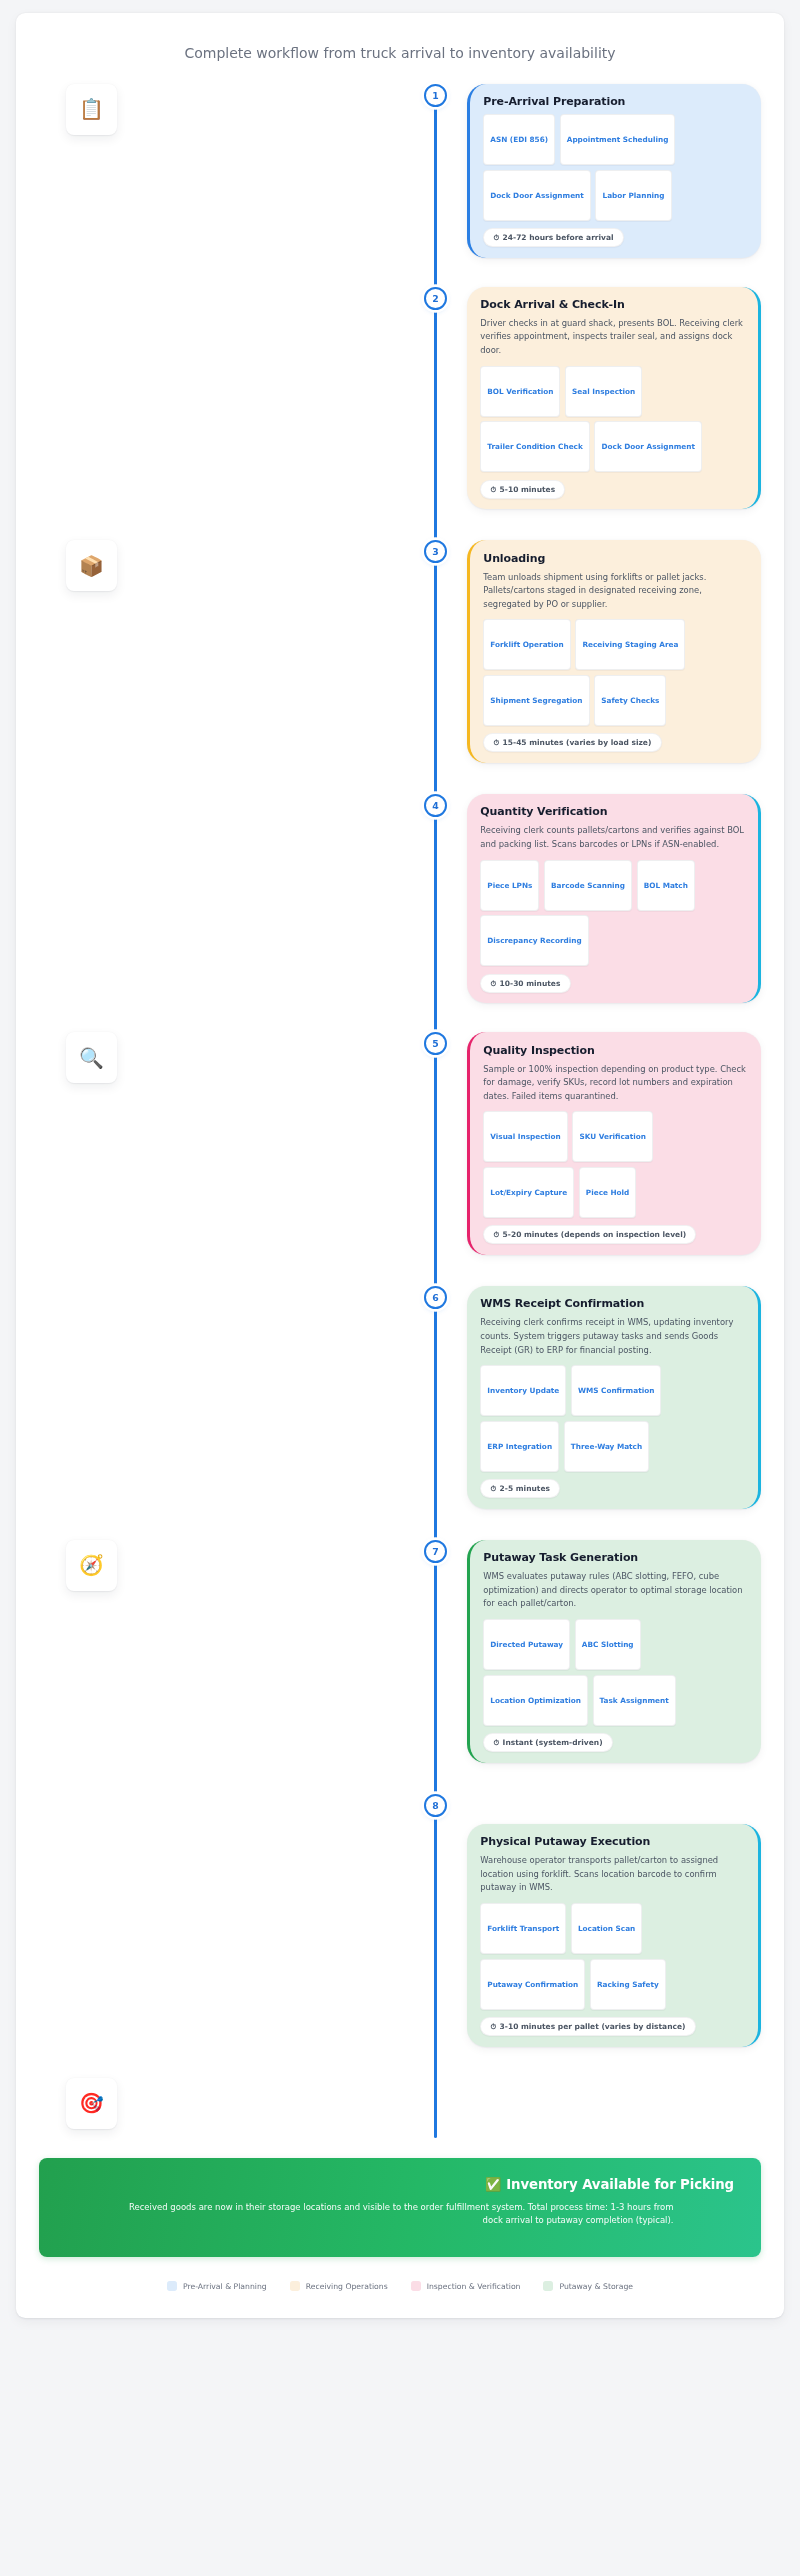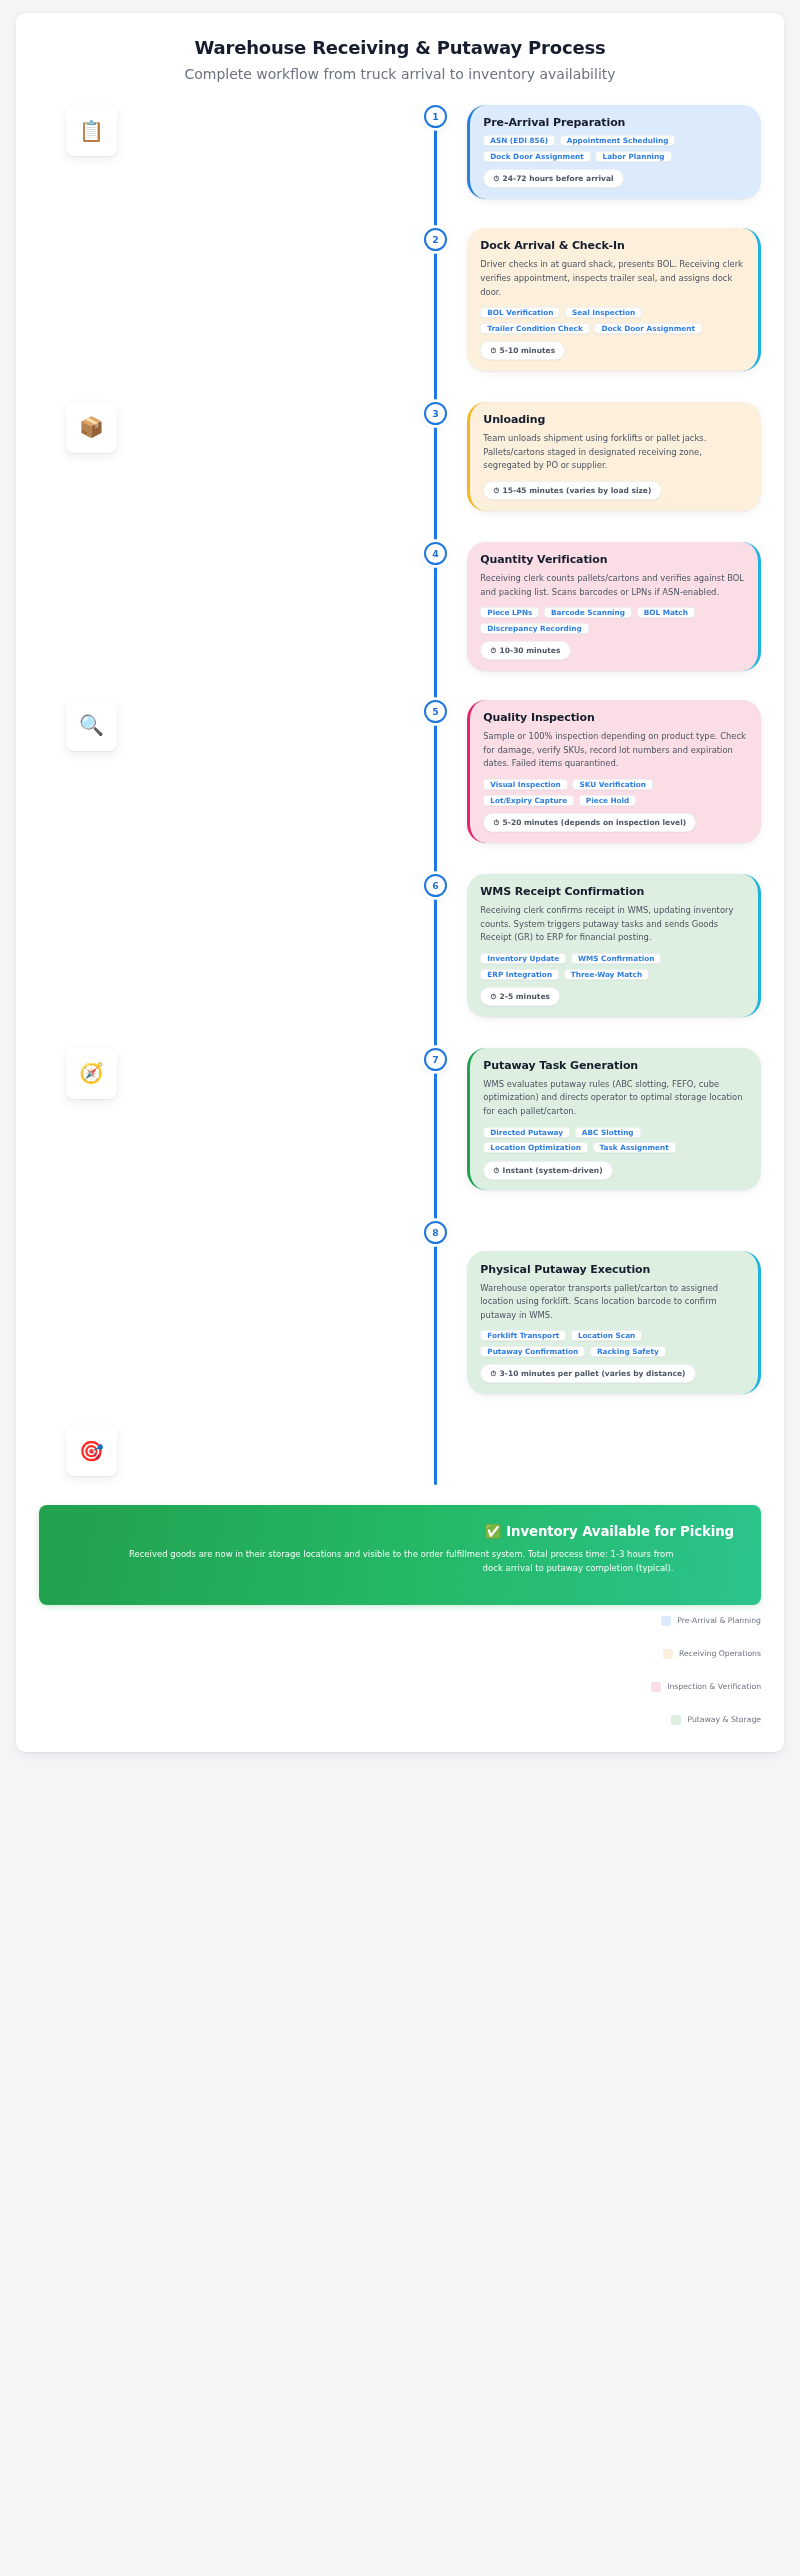--- a/index.html
+++ b/index.html
@@ -129,21 +129,21 @@
     line-height: 1.62;
     color: #4b5563;
     margin-bottom: 8px;
   }
 
   .chips { display: flex; flex-wrap: wrap; gap: 4.7px; margin-bottom: 7.3px; }
   .chip {
     background: #ffffff;
     border: 0.7px solid rgba(17,24,39,.07);
     border-radius: 4px;
-    padding: 0 6px;
+    padding: 20px 6px;
     font-size: 7.3px;
     font-weight: 700;
     color: #2f7ee0;
     white-space: nowrap;
     box-shadow: 0 0.7px 0.7px rgba(16,24,40,.04);
   }
 
   .duration {
     display: inline-flex;
     align-items: center;
@@ -179,39 +179,37 @@
   .outcome-text {
     font-size: 8.5px;
     line-height: 1.62;
     max-width: 547px;
     margin: 9px auto;
     color: rgba(255,255,255,.96);
   }
 
   
   .legend {
-    margin-top: 11px;
+    margin-top: 24px;
     display: flex;
     justify-content: center;
     align-items: flex-end;
     gap: 23px;
     flex-wrap: wrap;
-    flex-direction: column;
   }
   .legend-item { display: flex; align-items: center; gap: 6px; }
   .legend-sw { width: 10px; height: 10px; border-radius: 2.7px; }
   .legend-lbl { font-size: 7.7px; color: #6b7280; }
 </style>
 </head>
 <body>
 
 <div class="page-card">
 
   <div class="hdr">
-    <div class="hdr-title">Warehouse Receiving &amp; Putaway Process</div>
     <div class="hdr-sub">Complete workflow from truck arrival to inventory availability</div>
   </div>
 
   <div class="timeline">
     <div class="spine"></div>
     <div id="steps-host">
         <div class="step" style="margin-bottom: 29px;">
           <div class="step-left">
             <div class="icon-tile">
               <span>📋</span>
@@ -256,21 +254,26 @@
         <div class="step" style="margin-bottom: 31px;">
           <div class="step-left">
             <div class="icon-tile">
               <span>📦</span>
             </div>
           </div>
           <div class="node-col">
             <div class="node">3</div>
           </div>
           <div class="step-right">
-            <div class="card bl" style="background: rgb(252, 239, 220); --accent: #f5b720;"><div class="card-title">Unloading</div><div class="card-desc">Team unloads shipment using forklifts or pallet jacks. Pallets/cartons staged in designated receiving zone, segregated by PO or supplier.</div><div class="duration">
+            <div class="card bl" style="background: rgb(252, 239, 220); --accent: #f5b720;"><div class="card-title">Unloading</div><div class="card-desc">Team unloads shipment using forklifts or pallet jacks. Pallets/cartons staged in designated receiving zone, segregated by PO or supplier.</div><div class="chips">
+                <span class="chip">Forklift Operation</span>
+                <span class="chip">Receiving Staging Area</span>
+                <span class="chip">Shipment Segregation</span>
+                <span class="chip">Safety Checks</span>
+              </div><div class="duration">
                 <span class="clock-glyph">⏱</span>
                 <span>15-45 minutes (varies by load size)</span>
               </div></div>
           </div>
         </div>
         <div class="step" style="margin-bottom: 29px;">
           <div class="step-left">
             <div class="icon-tile hide">
               <span>🔢</span>
             </div>

